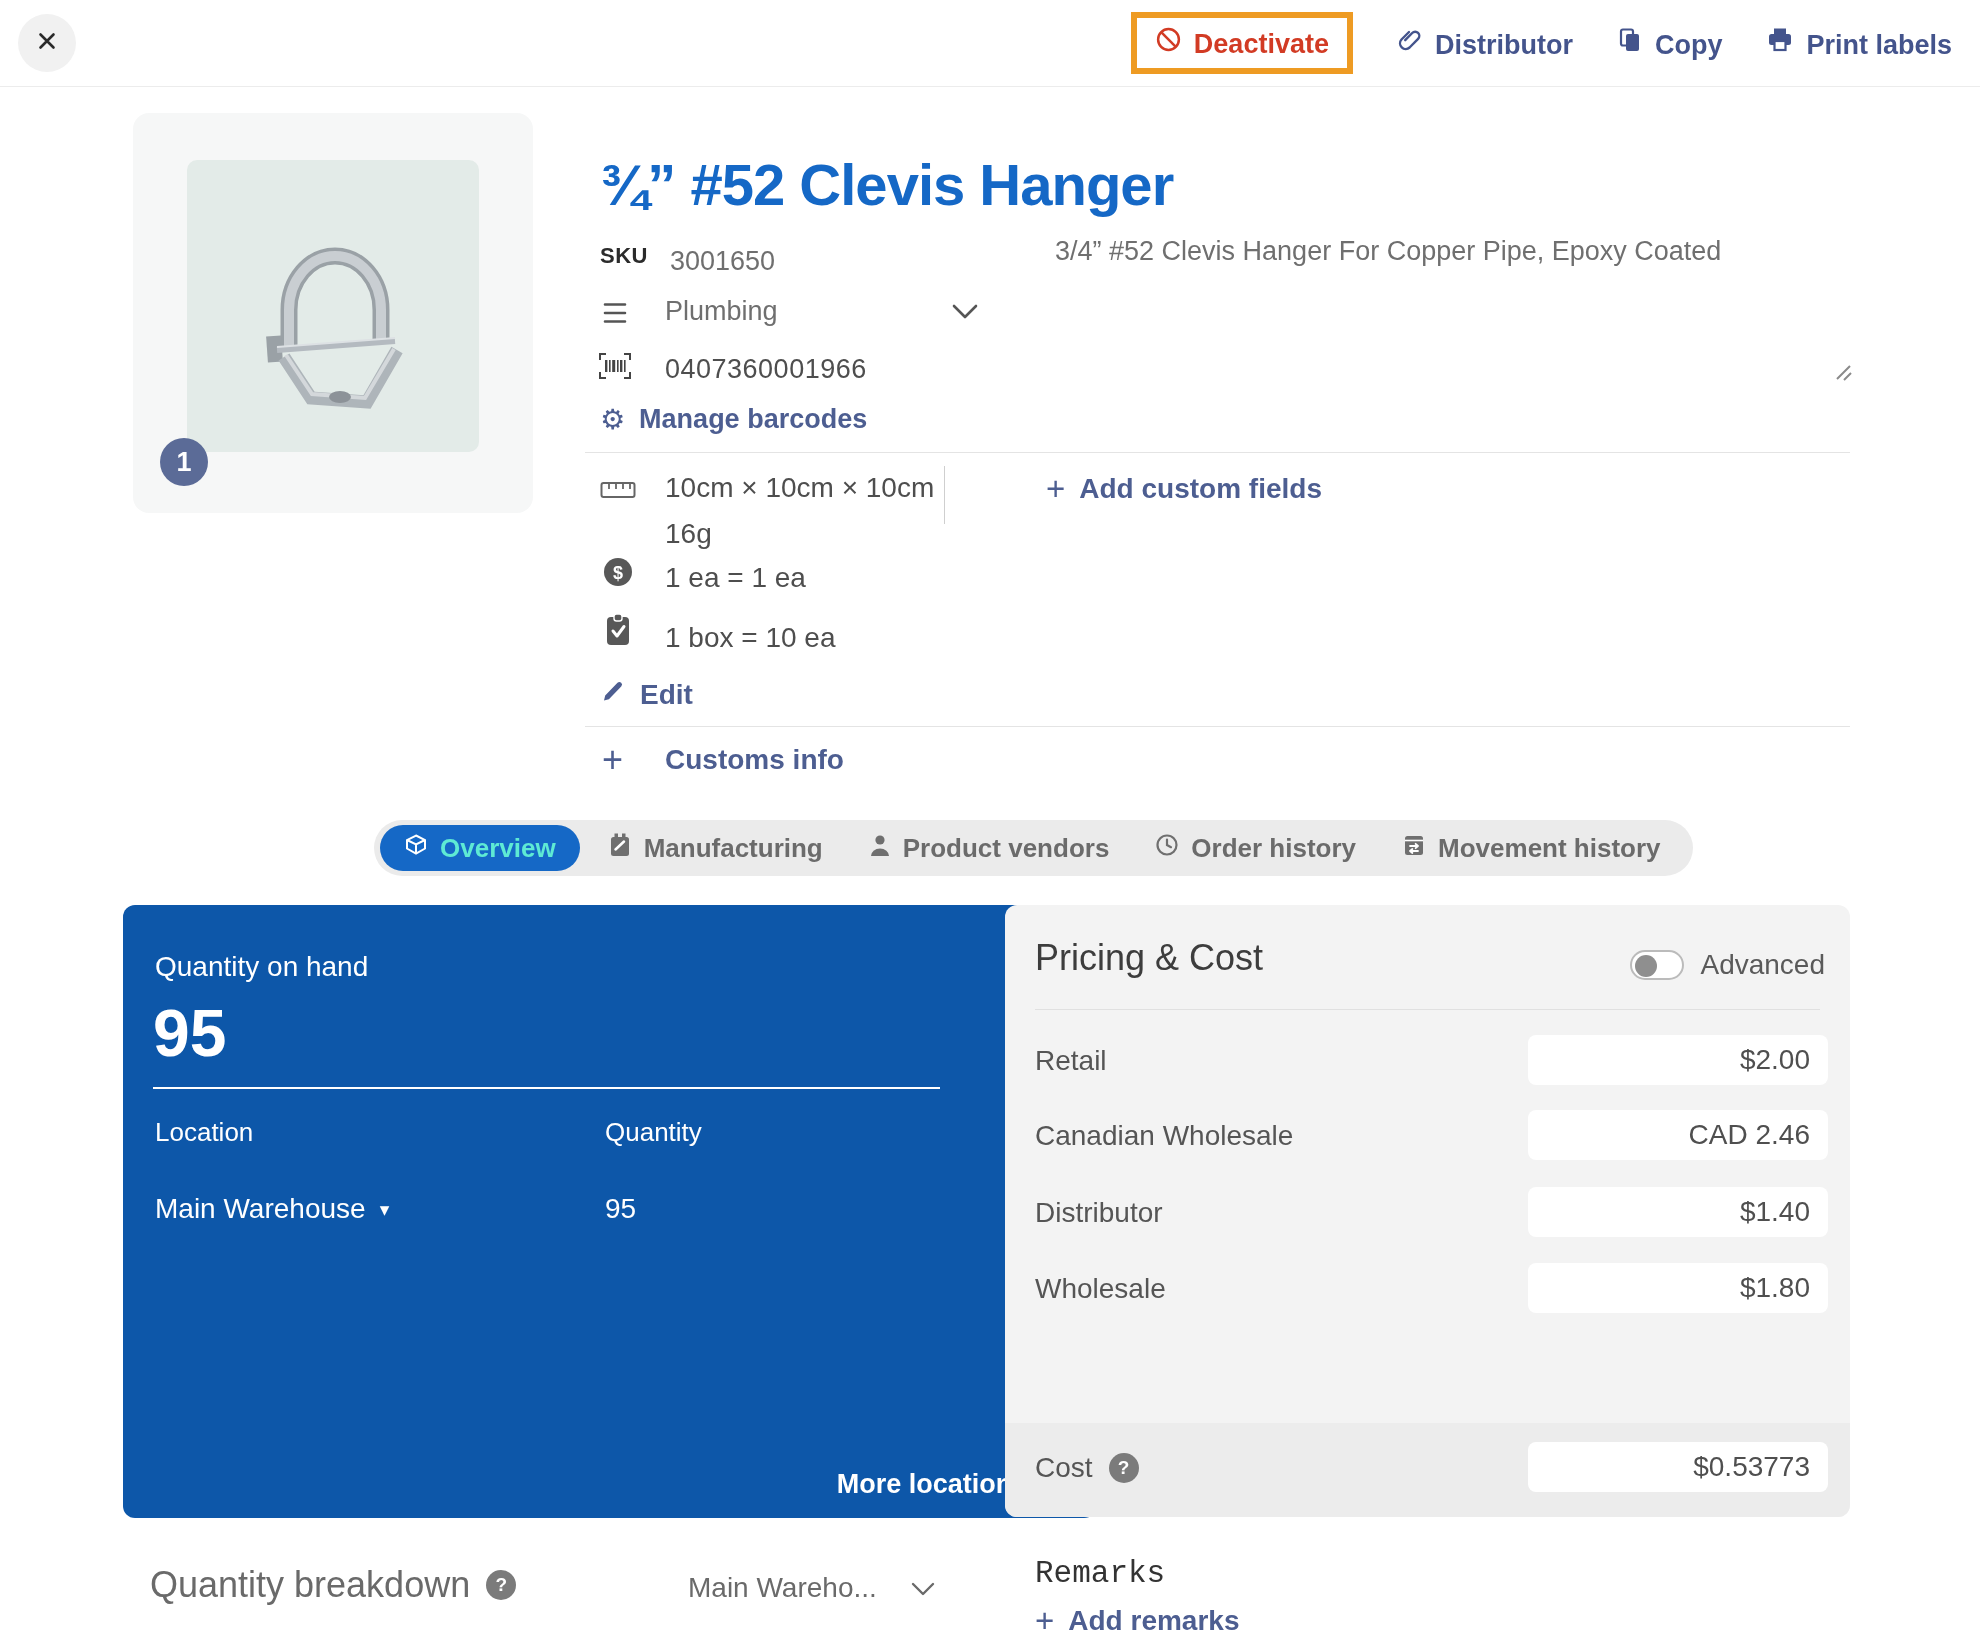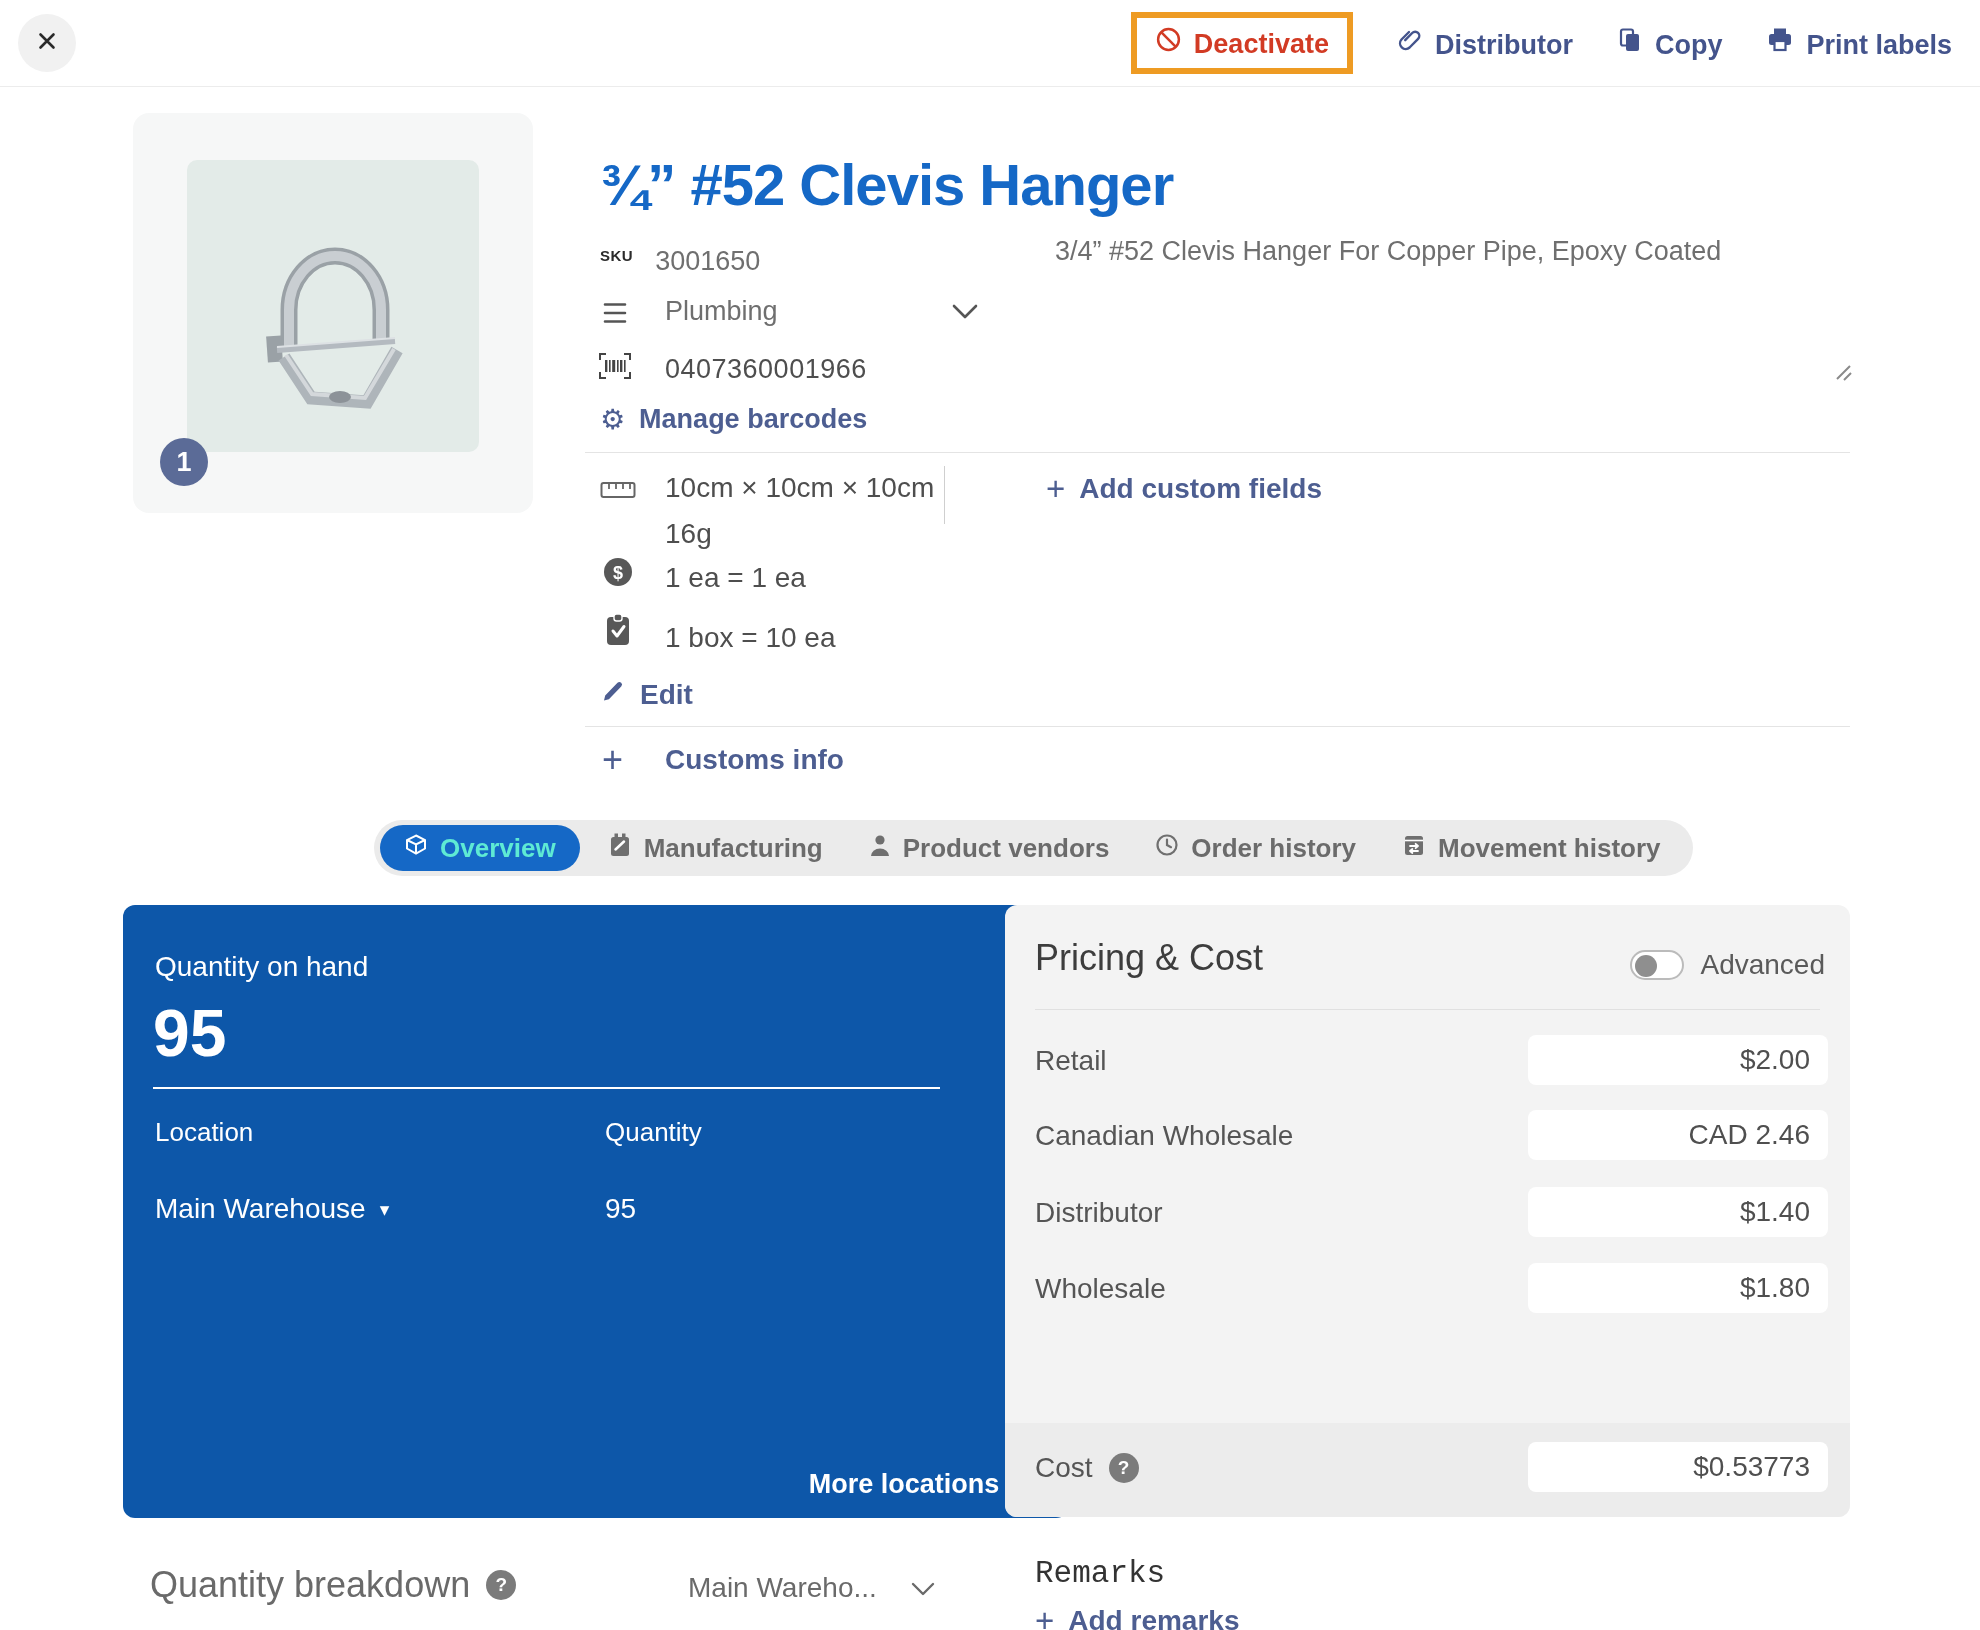--- a/index.html
+++ b/index.html
@@ -18,41 +18,41 @@
 
   
   .img-card{position:absolute;left:133px;top:113px;width:400px;height:400px;background:#f6f7f7;border-radius:16px;}
   .img-inner{position:absolute;left:54px;top:47px;width:292px;height:292px;background:#e3ebe8;border-radius:10px;overflow:hidden;}
   .img-badge{position:absolute;left:27px;top:325px;width:48px;height:48px;border-radius:50%;background:#5b6b97;color:#fff;
              font-size:27px;font-weight:700;display:flex;align-items:center;justify-content:center;}
 
   
   .title{position:absolute;left:600px;top:112px;font-size:58px;font-weight:700;color:#1568c6;letter-spacing:-1px;white-space:nowrap;}
   .sku-row{position:absolute;left:600px;top:234px;display:flex;align-items:center;gap:22px;}
-  .sku-label{font-size:15px;font-weight:700;color:#2b2b2b;letter-spacing:.5px;}
+  .sku-label{font-size:22px;font-weight:700;color:#2b2b2b;letter-spacing:.5px;}
   .sku-value{font-size:27px;color:#6f6f6f;margin-top:12px;}
   .description{position:absolute;left:1055px;top:236px;font-size:27px;color:#6f6f6f;white-space:nowrap;background:transparent;border:none;width:720px;}
   .resize-grip{position:absolute;left:1834px;top:362px;}
   .abs{position:absolute;}
   .fld{font-size:27px;color:#6f6f6f;white-space:nowrap;}
   .dark{color:#4e4e4e;}
   .link{color:#4d5e91;font-weight:600;font-size:27px;white-space:nowrap;display:flex;align-items:center;gap:14px;}
   .plus-glyph{font-size:33px;font-weight:400;color:#4d5e91;line-height:1;}
   .hrule{position:absolute;left:585px;width:1265px;height:1px;background:#e4e4e4;}
   .vdiv{position:absolute;left:944px;top:466px;width:1px;height:58px;background:#cfcfcf;}
   .gear-glyph{font-family:"DejaVu Sans",sans-serif;font-size:28px;color:#4d5e91;line-height:1;}
 
   
   .tabbar{position:absolute;left:374px;top:820px;height:56px;background:#ebebeb;border-radius:28px;
           display:inline-flex;align-items:center;padding:0 14px 0 6px;gap:10px;}
   .tab{display:flex;align-items:center;gap:12px;font-size:26px;font-weight:600;color:#6b6b6b;padding:0 18px;height:46px;white-space:nowrap;}
   .tab.active{background:#1568c6;color:#5eead4;border-radius:24px;padding:0 24px;font-weight:700;}
 
   
-  .qty-panel{position:absolute;left:123px;top:905px;width:945px;height:613px;background:#0d57a9;border-radius:12px;color:#fff;}
+  .qty-panel{position:absolute;left:123px;top:905px;width:945px;height:613px;background:#0d57a9;border-radius:12px;color:#fff;padding-left:28px;}
   .qp-title{position:absolute;left:32px;top:46px;font-size:28px;}
   .qp-total{position:absolute;left:30px;top:90px;font-size:66px;font-weight:700;}
   .qp-rule{position:absolute;left:30px;top:182px;width:787px;height:2px;background:#fff;}
   .qp-colhead{position:absolute;top:212px;font-size:26px;}
   .qp-cell{position:absolute;top:288px;font-size:28px;display:flex;align-items:center;gap:14px;}
   .qp-more{position:absolute;right:36px;bottom:18px;font-size:27px;font-weight:600;display:flex;align-items:center;gap:14px;color:#fff;}
   .tri{font-size:19px;line-height:1;}
 
   
   .price-panel{position:absolute;left:1005px;top:905px;width:845px;height:612px;background:#f3f3f3;border-radius:12px;overflow:hidden;}

